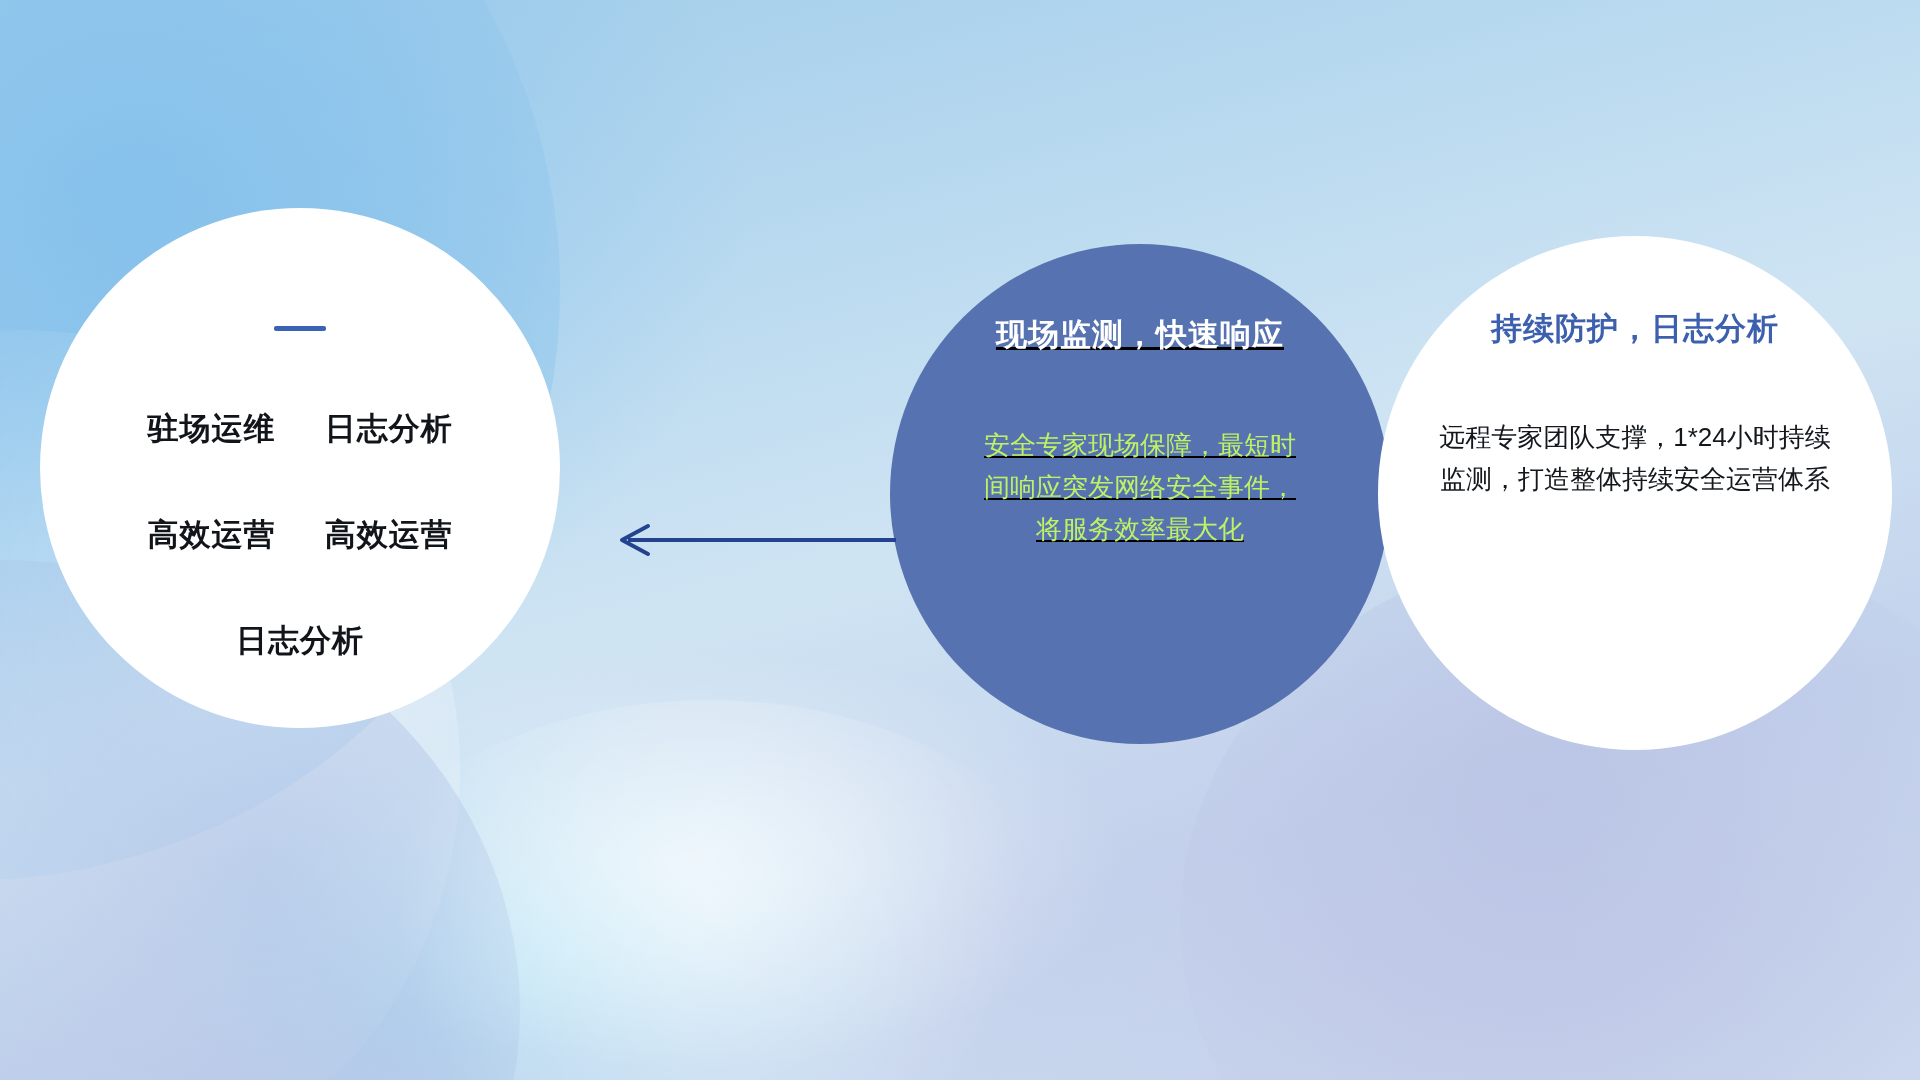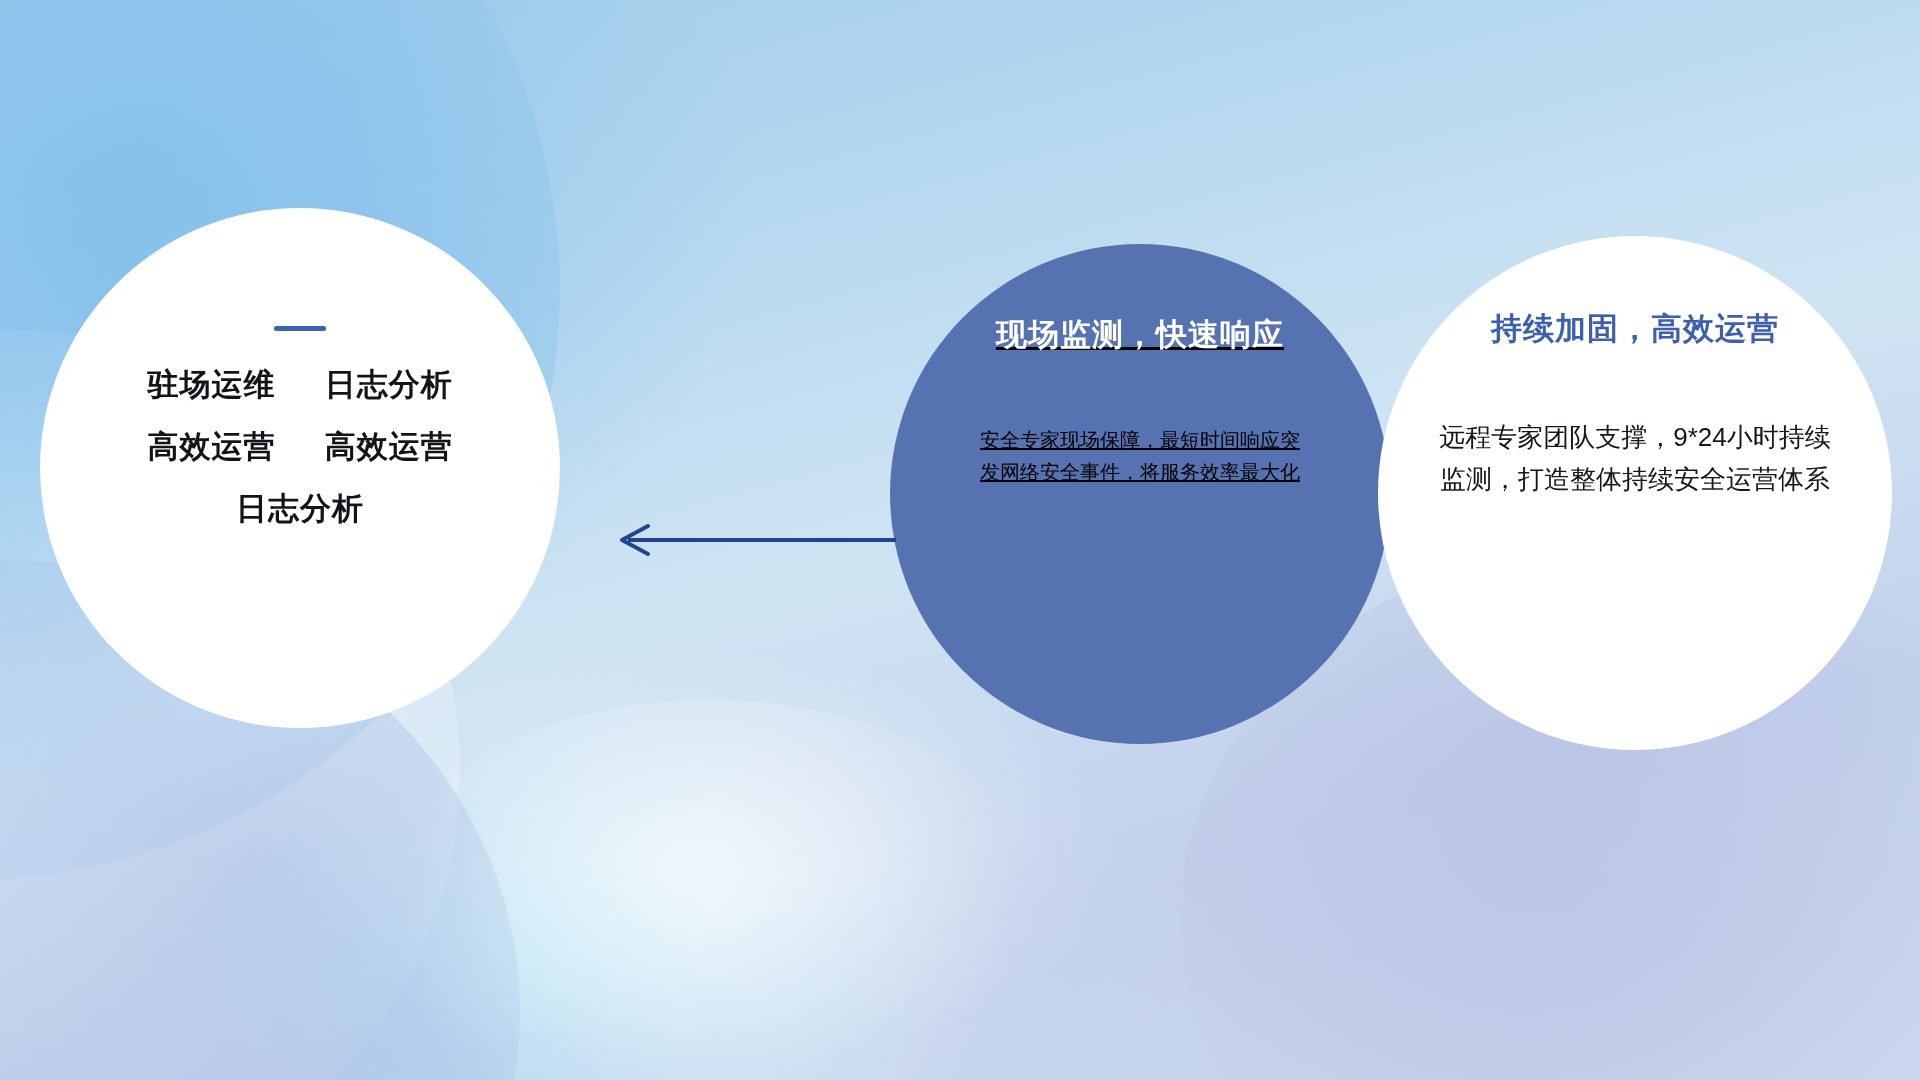--- a/index.html
+++ b/index.html
@@ -81,20 +81,21 @@
     margin-bottom:38px;
   }
   .kw-line {
     font-size:31px;
     font-weight:bold;
     color:#111418;
     line-height:1.0;
     letter-spacing:1px;
     margin-bottom:31px;
     white-space:nowrap;
+    margin-top:44px;
   }
   .kw-line .gap { display:inline-block; width:30px; }
   .kw-line:last-child { margin-bottom:0; }
 
   
   #bubble-mid {
     left:890px; top:244px;
     width:500px; height:500px;
     background:#5672b0;
     z-index:4;
@@ -103,22 +104,22 @@
   }
   #bubble-mid .b-title {
     font-size:31px;
     font-weight:bold;
     color:#ffffff;
     letter-spacing:1px;
     white-space:nowrap;
     margin-bottom:68px;
   }
   #bubble-mid .b-body {
-    font-size:20px;
-    color:#000000;
+    font-size:26px;
+    color:#bef264;
     line-height:1.62;
     width:330px;
     text-align:center;
   }
 
   
   #bubble-right {
     left:1378px; top:236px;
     width:514px; height:514px;
     background:#ffffff;
@@ -179,22 +180,22 @@
       <span>日志分析</span>
     </div>
   </div>
 
   <div class="bubble" id="bubble-mid">
     <div class="b-title">现场监测，快速响应</div>
     <div class="b-body">安全专家现场保障，最短时间响应突发网络安全事件，将服务效率最大化</div>
   </div>
 
   <div class="bubble" id="bubble-right">
-    <div class="b-title">持续加固，高效运营</div>
-    <div class="b-body">远程专家团队支撑，9*24小时持续监测，打造整体持续安全运营体系</div>
+    <div class="b-title">持续防护，日志分析</div>
+    <div class="b-body">远程专家团队支撑，1*24小时持续监测，打造整体持续安全运营体系</div>
   </div>
 
   <svg id="connector-arrow" viewBox="0 0 290 40">
     <line x1="288" y1="20" x2="20" y2="20" stroke="#23438f" stroke-width="4"></line>
     <polyline points="40,6 14,20 40,34" fill="none" stroke="#23438f" stroke-width="4" stroke-linecap="round" stroke-linejoin="round"></polyline>
   </svg>
 
 </div>
 
 </body></html>

